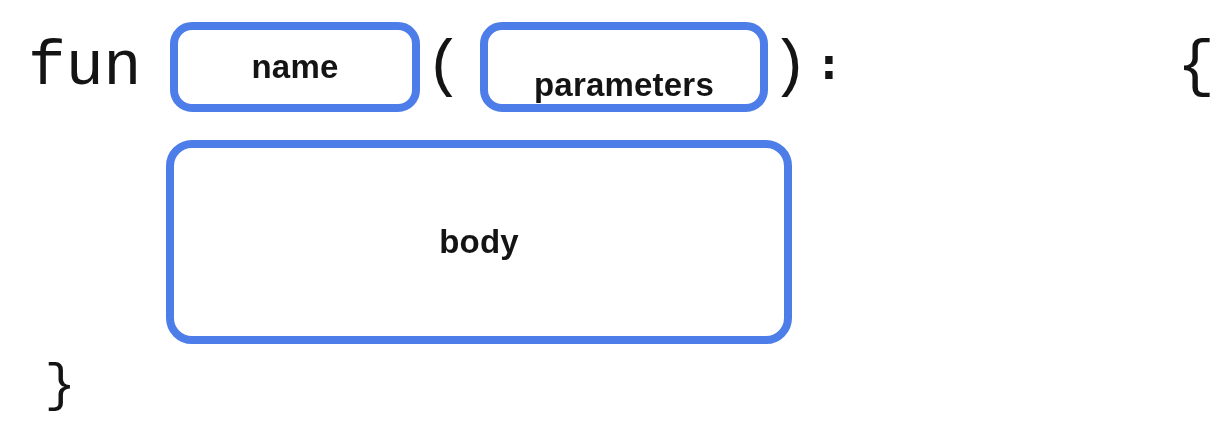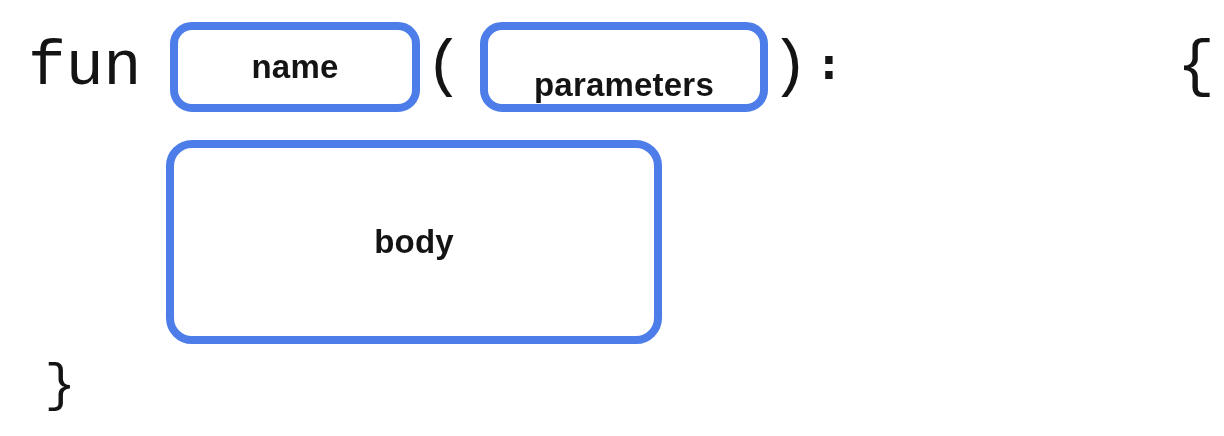--- a/index.html
+++ b/index.html
@@ -57,21 +57,21 @@
     font-size: 42px;
     color: var(--text-black);
     line-height: 1;
     transform: translateY(-2px);
   }
   .box-return    { left: 877px; width: 291px; }
   .brace-open    { left: 1174px; width: 44px; }
   
   .box-body {
     left: 166px; top: 140px;
-    width: 496px; height: 204px;
+    width: 626px; height: 204px;
     border-radius: 26px;
   }
   
   .brace-close {
     left: 38px; top: 350px;
     width: 44px; height: 74px;
     font-size: 52px;
   }
 </style>
 </head>

